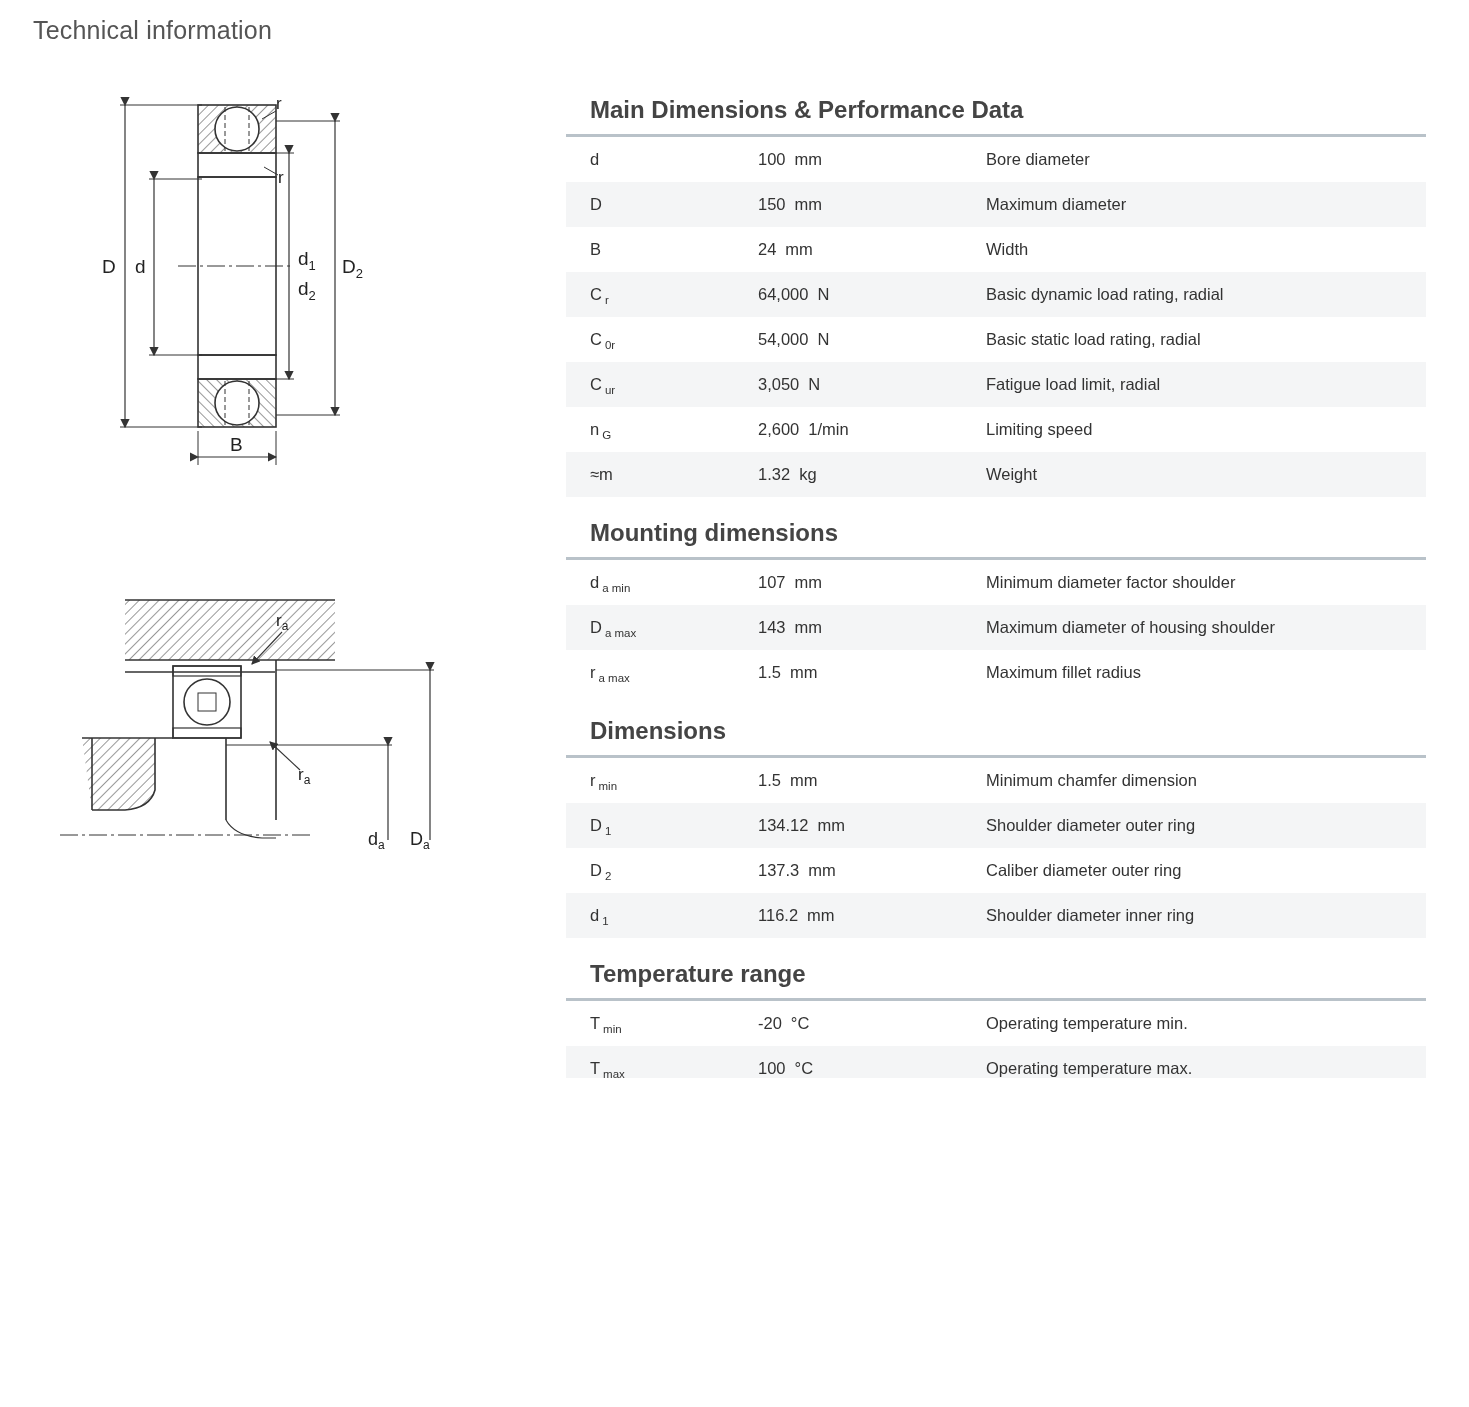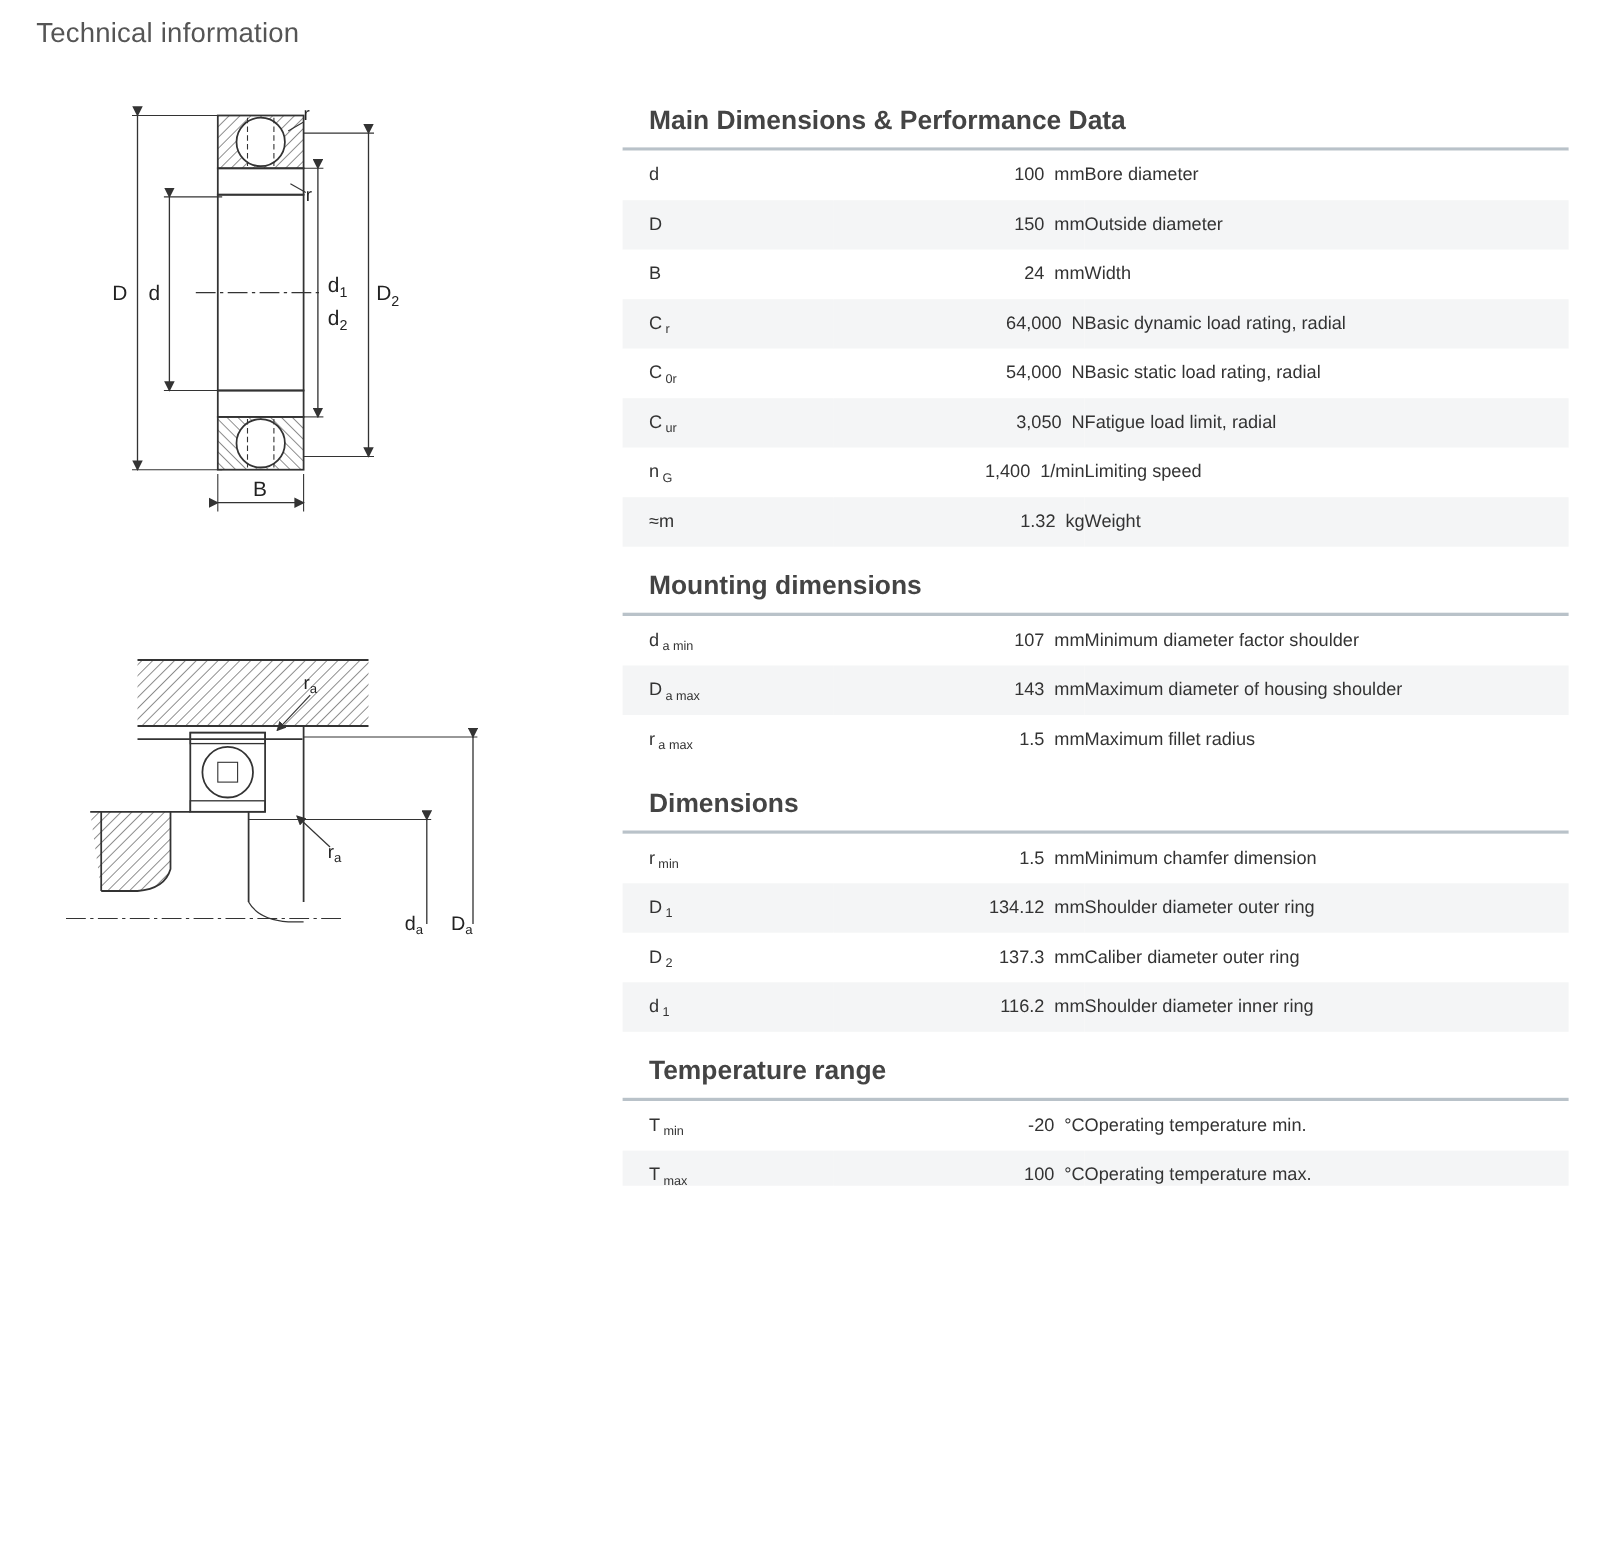--- a/index.html
+++ b/index.html
@@ -57,21 +57,21 @@
   table.spec td {
     font-size: 16.5px;
     color: #333333;
     padding: 13px 0 13px 0;
     vertical-align: middle;
     border: none;
   }
   tr.row-alt td { background: #f4f5f6; }
   tr.row-plain td { background: #ffffff; }
   .c-sym { width: 192px; padding-left: 24px !important; }
-  .c-val { width: 228px; text-align: right; }
+  .c-val { width: 228px; }
   .c-desc { padding-left: 8px; }
   .sub {
     font-size: 11.5px;
     vertical-align: baseline;
     position: relative;
     top: 4px;
     margin-left: 3px;
   }
   .valnum { display: inline-block; min-width: 0; }
   .unit { margin-left: 9px; }
@@ -207,21 +207,21 @@
       <table class="spec">
         <tbody>
           <tr class="row-plain">
             <td class="c-sym"><span>d</span><span class="sub"></span></td>
             <td class="c-val"><span class="valnum">100</span><span class="unit">mm</span></td>
             <td class="c-desc">Bore diameter</td>
           </tr>
           <tr class="row-alt">
             <td class="c-sym"><span>D</span><span class="sub"></span></td>
             <td class="c-val"><span class="valnum">150</span><span class="unit">mm</span></td>
-            <td class="c-desc">Outside diameter</td>
+            <td class="c-desc">Maximum diameter</td>
           </tr>
           <tr class="row-plain">
             <td class="c-sym"><span>B</span><span class="sub"></span></td>
             <td class="c-val"><span class="valnum">24</span><span class="unit">mm</span></td>
             <td class="c-desc">Width</td>
           </tr>
           <tr class="row-alt">
             <td class="c-sym"><span>C</span><span class="sub">r</span></td>
             <td class="c-val"><span class="valnum">64,000</span><span class="unit">N</span></td>
             <td class="c-desc">Basic dynamic load rating, radial</td>
@@ -231,21 +231,21 @@
             <td class="c-val"><span class="valnum">54,000</span><span class="unit">N</span></td>
             <td class="c-desc">Basic static load rating, radial</td>
           </tr>
           <tr class="row-alt">
             <td class="c-sym"><span>C</span><span class="sub">ur</span></td>
             <td class="c-val"><span class="valnum">3,050</span><span class="unit">N</span></td>
             <td class="c-desc">Fatigue load limit, radial</td>
           </tr>
           <tr class="row-plain">
             <td class="c-sym"><span>n</span><span class="sub">G</span></td>
-            <td class="c-val"><span class="valnum">1,400</span><span class="unit">1/min</span></td>
+            <td class="c-val"><span class="valnum">2,600</span><span class="unit">1/min</span></td>
             <td class="c-desc">Limiting speed</td>
           </tr>
           <tr class="row-alt">
             <td class="c-sym"><span>≈m</span><span class="sub"></span></td>
             <td class="c-val"><span class="valnum">1.32</span><span class="unit">kg</span></td>
             <td class="c-desc">Weight</td>
           </tr>
         </tbody>
       </table>
     </div>

